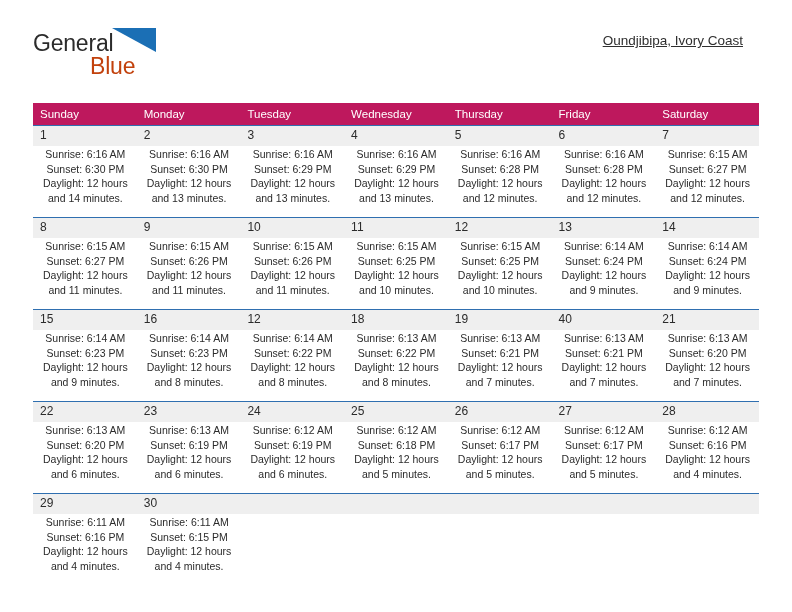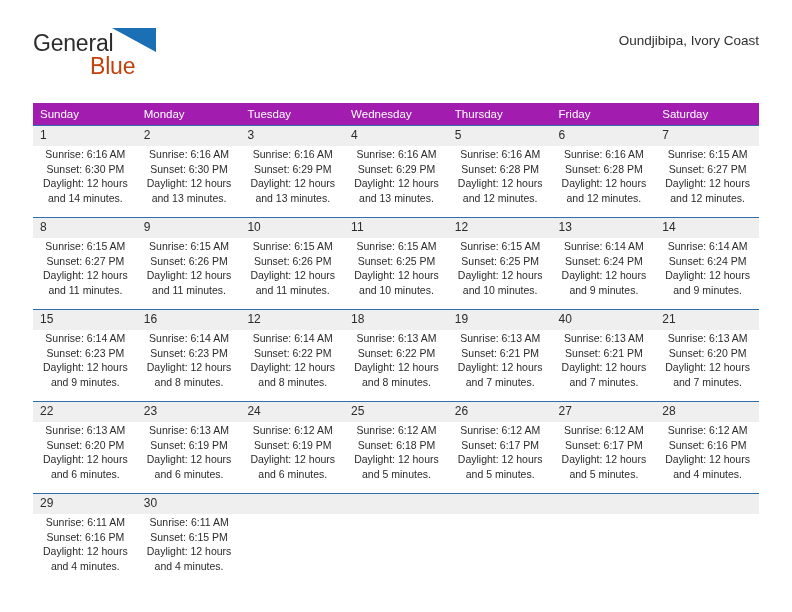--- a/index.html
+++ b/index.html
@@ -72,37 +72,38 @@
     font-size: 27px;
     color: #2f2f2f;
     font-weight: normal;
     margin: 0;
     line-height: 34px;
     white-space: nowrap;
   }
   .cal-subtitle {
     font-size: 13.5px;
     color: #2f2f2f;
-    margin: 0;
+    margin: 16px;
     margin-top: 8px;
     line-height: 17px;
     white-space: nowrap;
+    text-decoration: underline;
   }
 
   
   .calendar {
     position: absolute;
     left: 33px;
     top: 103px;
     width: 726px;
     border-collapse: collapse;
     table-layout: fixed;
   }
   .calendar th {
-    background: #a21caf;
+    background: #be185d;
     color: #ffffff;
     font-size: 11.5px;
     font-weight: normal;
     text-align: left;
     padding: 4px 0 5px 7px;
     border: none;
     height: 13px;
   }
   .calendar td {
     vertical-align: top;

